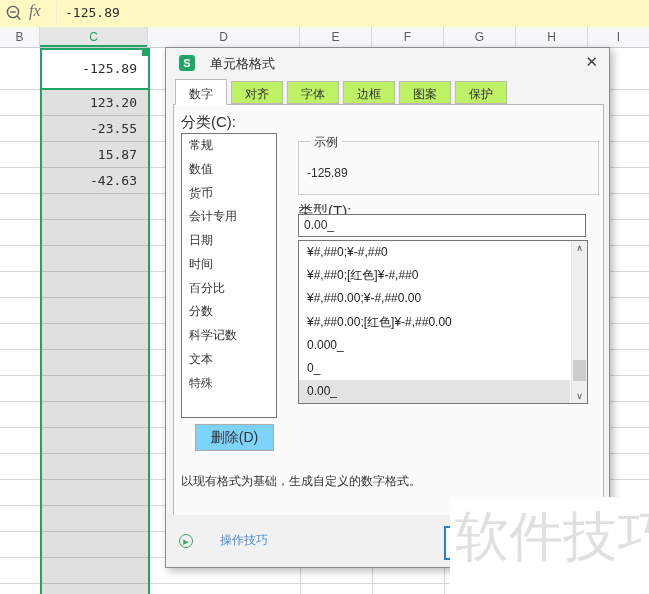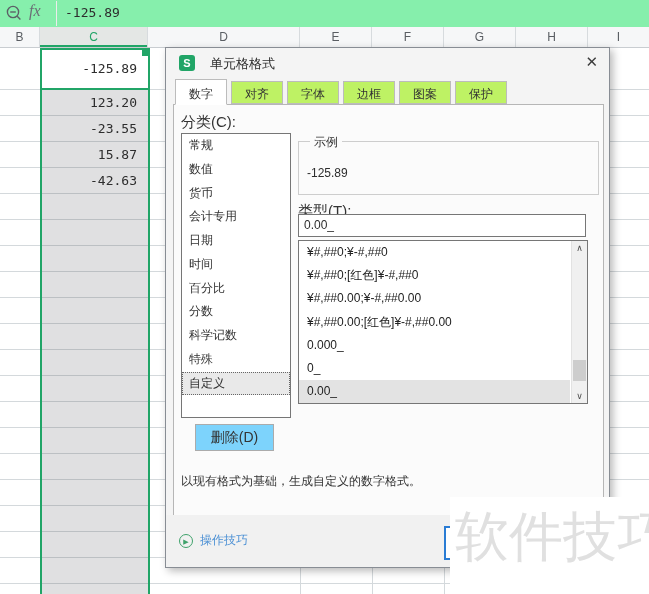--- a/index.html
+++ b/index.html
@@ -1,21 +1,21 @@
 <!DOCTYPE html>
 <html><head>
 <meta charset="utf-8">
 <style>
   html,body{margin:0;padding:0;}
   body{
     position:relative;width:649px;height:594px;overflow:hidden;background:#fff;
     font-family:"Liberation Sans",sans-serif;color:#333;
   }
   
-  .topbar{position:absolute;left:0;top:0;width:649px;height:27px;background:#86efac;border-bottom:1px solid #e4e4e4;z-index:1;}
+  .topbar{position:absolute;left:0;top:0;width:649px;height:27px;background:#fef9c3;border-bottom:1px solid #e4e4e4;z-index:1;}
   .zoom-icon{position:absolute;left:5px;top:4px;width:18px;height:18px;}
   .fx-icon{position:absolute;left:29px;top:2px;font:italic 16px "Liberation Serif",serif;color:#6b6f76;}
   .fbar-sep{position:absolute;left:56px;top:1px;width:1px;height:25px;background:#ececec;}
   .formula-value{position:absolute;left:65px;top:5px;font:13px "DejaVu Sans Mono",monospace;color:#2d2d2d;}
   
   .colheads{position:absolute;left:0;top:27px;width:649px;height:21px;background:#f6f7f8;border-bottom:1px solid #c9cdd1;box-sizing:border-box;z-index:1;}
   .colhead{position:absolute;top:0;height:20px;line-height:20px;text-align:center;font-size:12px;color:#5a5e63;border-right:1px solid #d7dbde;box-sizing:border-box;}
   .ch0{left:0;width:40px;}
   .ch1{left:40px;width:108px;}
   .ch2{left:148px;width:152px;}
@@ -51,21 +51,21 @@
   .dlg-title{position:absolute;left:44px;top:7px;font-size:13px;color:#2d2d2d;}
   .dlg-close{position:absolute;right:11px;top:5px;font-size:15px;color:#3c3c3c;cursor:default;}
   .tabs{position:absolute;left:9px;top:31px;display:flex;gap:4px;align-items:flex-end;z-index:3;}
   .tab{border:1px solid #bcbcbc;background:#bef264;height:23px;box-sizing:border-box;
     padding:4px 13px 0;font-size:12px;color:#333;}
   .tab.active{background:#fff;height:26px;padding-top:6px;margin-bottom:-1px;border-bottom:1px solid #fff;}
   .page{position:absolute;left:7px;top:56px;width:431px;height:412px;box-sizing:border-box;
     background:#fbfbfb;border:1px solid #b6b6b6;}
   .lbl{position:absolute;font-size:15px;color:#333;}
   .lbl-category{left:7px;top:8px;}
-  .cat-list{position:absolute;left:7px;top:28px;width:110px;height:285px;box-sizing:border-box;
+  .cat-list{position:absolute;left:7px;top:28px;width:96px;height:285px;box-sizing:border-box;
     background:#fff;border:1px solid #767676;overflow:hidden;}
   .cat-item{height:23.75px;line-height:23.75px;padding-left:7px;font-size:12px;color:#333;box-sizing:border-box;}
   .cat-item.selected{background:#e9e9e9;outline:1px dotted #666;outline-offset:-1px;}
   .sample-box{position:absolute;left:124px;top:36px;width:301px;height:54px;box-sizing:border-box;
     border:1px solid #cdcdcd;}
   .sample-legend{position:absolute;left:11px;top:-8px;background:#fbfbfb;padding:0 4px;font-size:12px;color:#333;}
   .sample-value{position:absolute;left:8px;top:24px;font-size:12px;color:#2d2d2d;}
   .lbl-type{left:124px;top:97px;}
   .type-input{position:absolute;left:124px;top:109px;width:288px;height:23px;box-sizing:border-box;
     background:#fff;border:1px solid #767676;font-size:12px;color:#2d2d2d;line-height:21px;padding:0 5px;}
@@ -75,21 +75,21 @@
     width:calc(100% - 17px);box-sizing:border-box;white-space:nowrap;}
   .fmt-item.selected{background:#e3e3e3;}
   .fmt-scroll{position:absolute;right:0;top:0;width:16px;height:100%;background:#f0f0f0;border-left:1px solid #e2e2e2;box-sizing:border-box;}
   .sb-arrow{position:absolute;left:0;width:15px;text-align:center;font-size:9px;color:#505050;}
   .sb-up{top:2px;} .sb-down{bottom:2px;}
   .sb-thumb{position:absolute;left:1px;width:13px;top:119px;height:21px;background:#cdcdcd;}
   .delete-btn{position:absolute;left:21px;top:319px;width:79px;height:27px;box-sizing:border-box;
     background:#7dd3fc;border:1px solid #ababab;font-size:14px;color:#333;text-align:center;line-height:25px;}
   .dlg-desc{position:absolute;left:7px;top:368px;font-size:12px;color:#333;}
   .dlg-footer{position:absolute;left:0;right:0;bottom:0;height:52px;background:#f1f1f1;}
-  .tips{position:absolute;left:13px;top:17px;display:flex;align-items:center;font-size:12px;color:#4a8fd4;}
+  .tips{position:absolute;left:13px;top:17px;display:flex;align-items:center;font-size:12px;color:#4a8fd4;gap:20px;}
   .tips-play{width:14px;height:14px;border:1px solid #3fa26b;border-radius:50%;color:#3fa26b;
     font-size:7px;line-height:14px;text-align:center;margin-right:7px;box-sizing:border-box;}
   .ok-btn{position:absolute;left:278px;top:11px;width:80px;height:34px;box-sizing:border-box;
     background:#fff;border:2px solid #2a7cd4;}
   
   .watermark{position:absolute;left:450px;top:497px;width:199px;height:97px;background:#fff;overflow:hidden;z-index:9;}
   .watermark span{position:absolute;left:5px;top:4px;font-size:54px;color:#e0e0e0;white-space:nowrap;letter-spacing:0;}
 </style>
 </head>
 <body>
@@ -154,22 +154,22 @@
     <div class="cat-list">
       <div class="cat-item">常规</div>
       <div class="cat-item">数值</div>
       <div class="cat-item">货币</div>
       <div class="cat-item">会计专用</div>
       <div class="cat-item">日期</div>
       <div class="cat-item">时间</div>
       <div class="cat-item">百分比</div>
       <div class="cat-item">分数</div>
       <div class="cat-item">科学记数</div>
+      <div class="cat-item">文本</div>
       <div class="cat-item">特殊</div>
-      <div class="cat-item selected">自定义</div>
     </div>
 
     <div class="sample-box">
       <span class="sample-legend">示例</span>
       <span class="sample-value">-125.89</span>
     </div>
 
     <div class="lbl lbl-type">类型(T):</div>
     <div class="type-input">0.00_</div>
 

